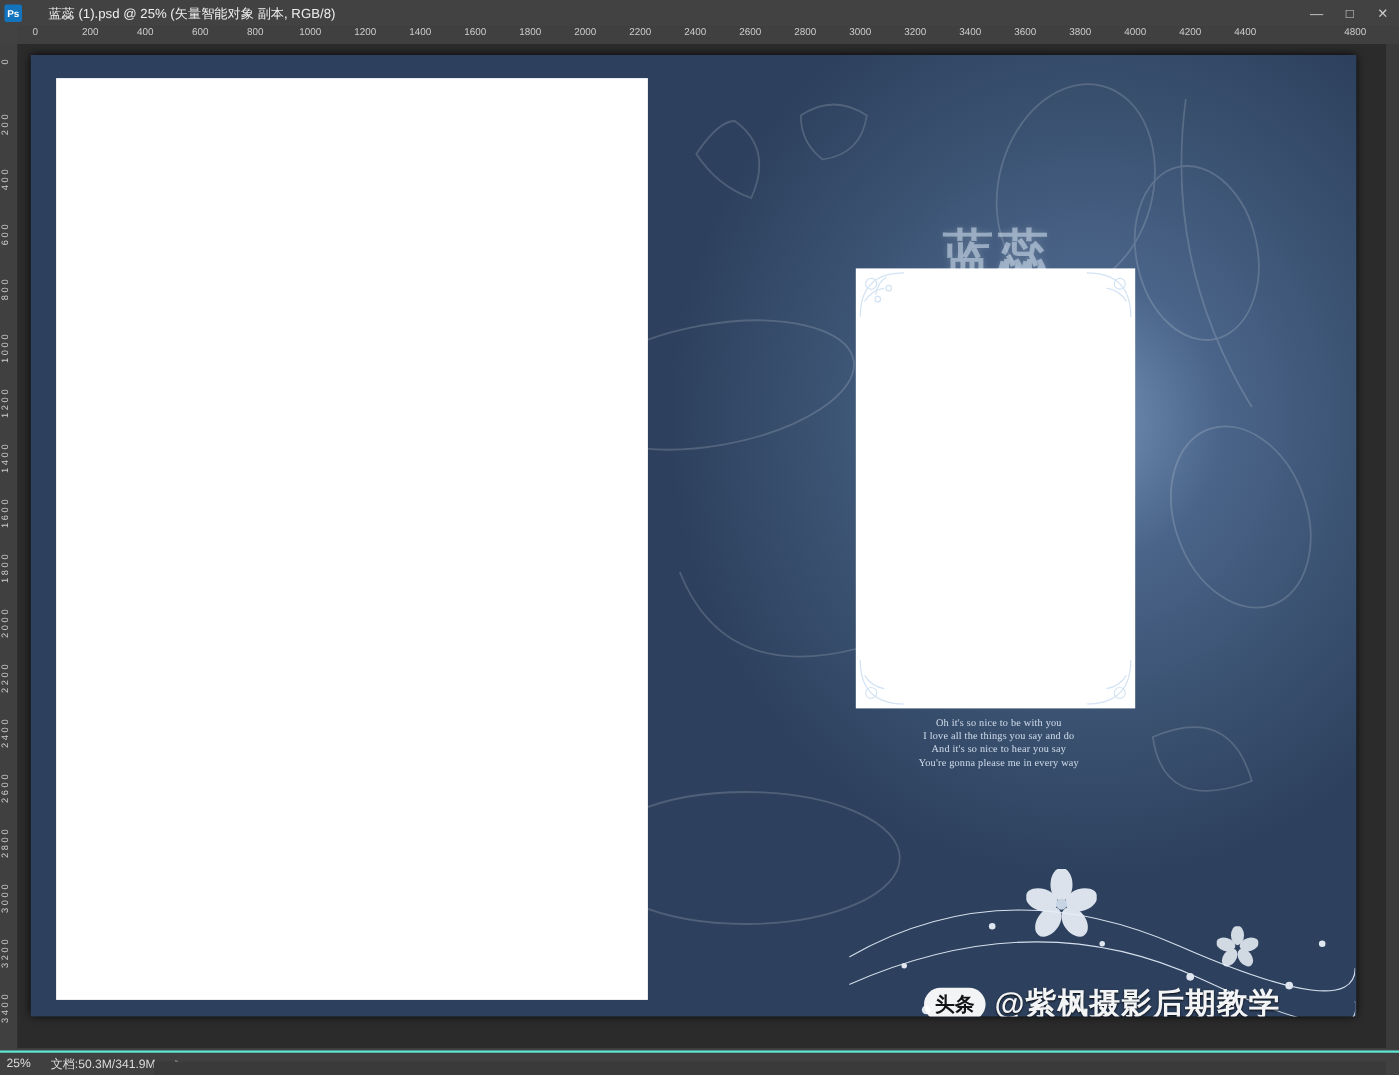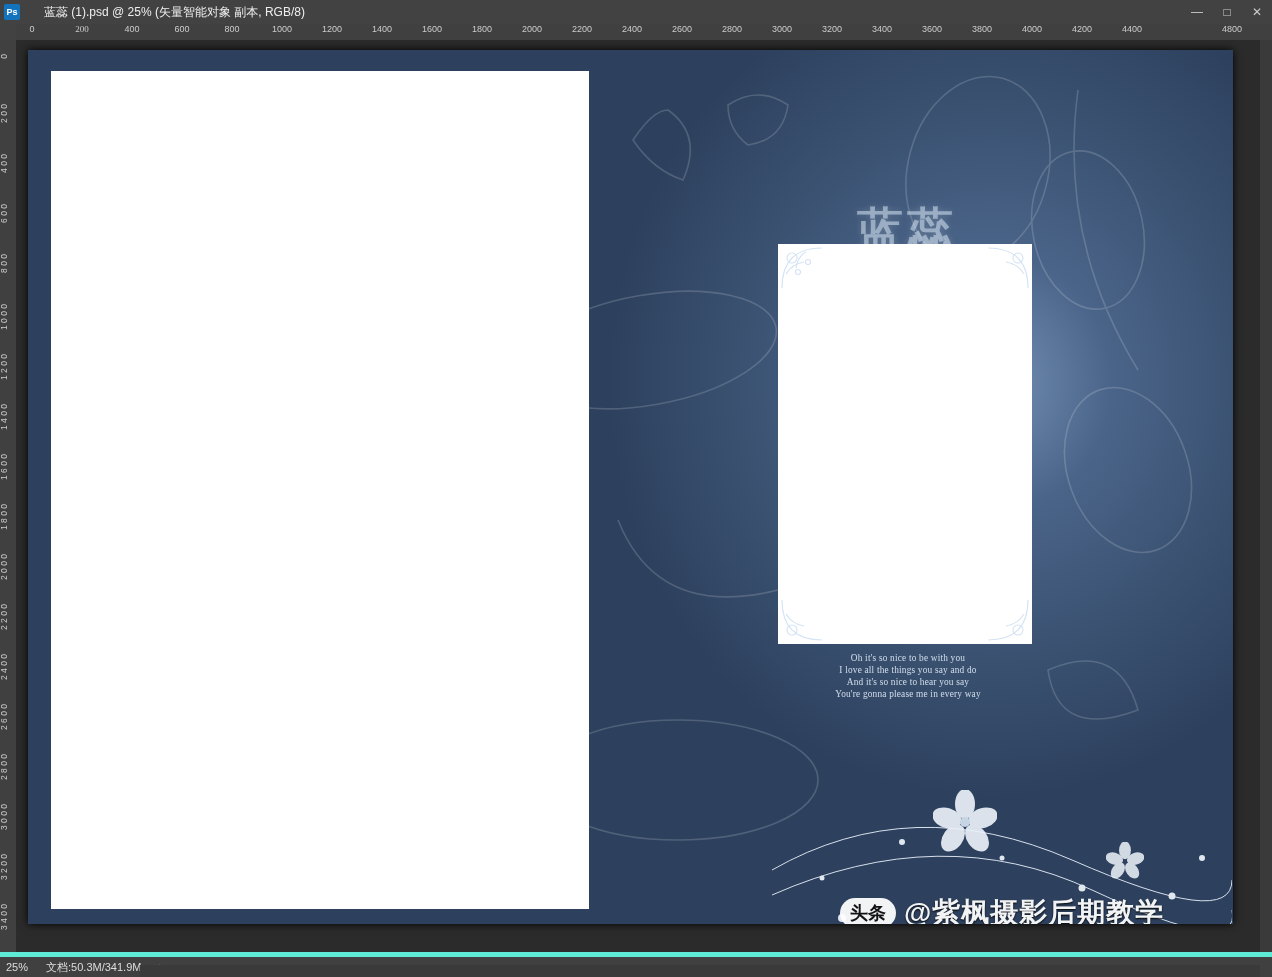--- a/index.html
+++ b/index.html
@@ -86,21 +86,21 @@
   }
   .wm-badge {
     background: #fff; color: #111; border-radius: 16px; height: 30px; padding: 0 10px;
     display: flex; align-items: center; font-size: 18px; font-weight: 800;
   }
   .wm-text { font-size: 28px; letter-spacing: 1px; text-shadow: 0 1px 2px #000; }
   .status-bar {
     position: absolute; left: 0; bottom: 0; right: 0; height: 20px;
     background: #404040; color: #ddd; font-size: 11px; display: flex;
     align-items: center; padding: 0 6px; gap: 18px;
-    border-top: 5px solid #5eead4;
+    border-top: 2px solid #5eead4;
   }
   .status-arrow { color: #aaa; font-size: 10px; }
   .scrollbar-v {
     position: absolute; right: 0; top: 0; bottom: 0; width: 12px;
     background: #3a3a3a;
   }
   .scrollbar-h {
     position: absolute; left: 140px; right: 12px; bottom: 0; height: 12px;
     background: #3a3a3a;
   }
@@ -116,21 +116,21 @@
     <div>—</div>
     <div>□</div>
     <div>✕</div>
   </div>
 </div>
 
 <div class="inner">
 
   <div class="ruler-h" id="rulerH">
       <span class="tick-h" style="left: 16px;">0</span>
-      <span class="tick-h" style="left: 66px; font-family: Liberation Serif, serif;">200</span>
+      <span class="tick-h" style="left: 66px;">200</span>
       <span class="tick-h" style="left: 116px;">400</span>
       <span class="tick-h" style="left: 166px;">600</span>
       <span class="tick-h" style="left: 216px;">800</span>
       <span class="tick-h" style="left: 266px;">1000</span>
       <span class="tick-h" style="left: 316px;">1200</span>
       <span class="tick-h" style="left: 366px;">1400</span>
       <span class="tick-h" style="left: 416px;">1600</span>
       <span class="tick-h" style="left: 466px;">1800</span>
       <span class="tick-h" style="left: 516px;">2000</span>
       <span class="tick-h" style="left: 566px;">2200</span>

